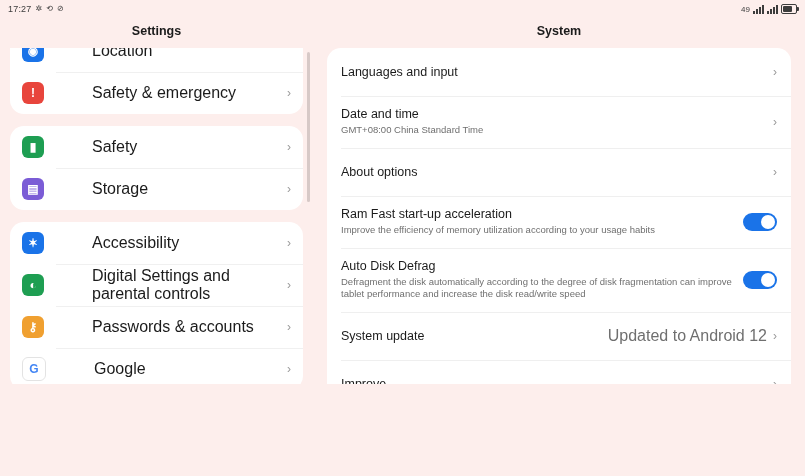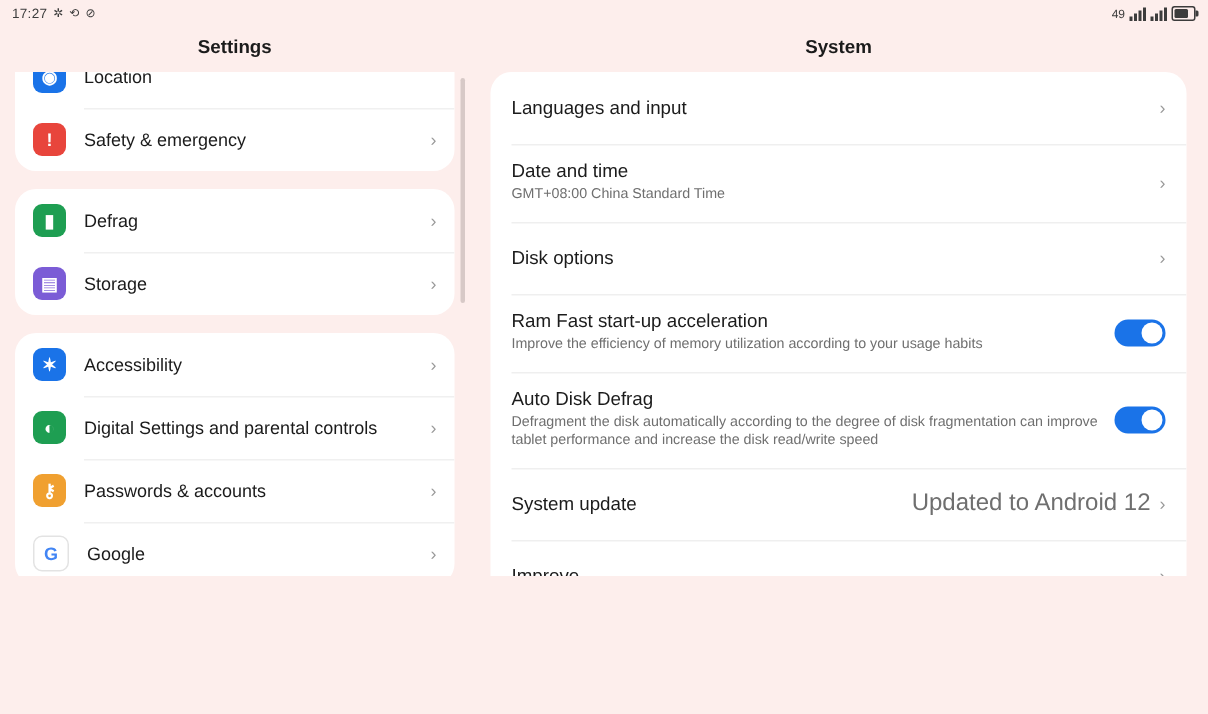--- a/index.html
+++ b/index.html
@@ -152,23 +152,24 @@
     flex: 0 0 auto;
     display: flex;
     align-items: center;
     justify-content: center;
     color: #fff;
     font-size: 12px;
     line-height: 1;
     font-weight: bold;
   }
   .slabel {
-    font-size: 12px;
+    font-size: 16px;
     color: #1b1b1b;
     flex: 1;
+    margin-left: 36px;
   }
   .chev {
     color: #9a9a9a;
     font-size: 12px;
     margin-left: 6px;
   }
 
   
   .lscroll {
     position: absolute;
@@ -288,21 +289,21 @@
           <div class="srow">
             <span class="ico" style="background:#e8453c">!</span>
             <span class="slabel">Safety &amp; emergency</span>
             <span class="chev">›</span>
           </div>
         </div>
 
         <div class="card">
           <div class="srow">
             <span class="ico" style="background:#1e9e52">▮</span>
-            <span class="slabel">Defrag</span>
+            <span class="slabel">Safety</span>
             <span class="chev">›</span>
           </div>
           <div class="srow">
             <span class="ico" style="background:#7b5cd6">▤</span>
             <span class="slabel">Storage</span>
             <span class="chev">›</span>
           </div>
         </div>
 
         <div class="card">
@@ -362,21 +363,21 @@
         <div class="sysrow">
           <div class="sys-text">
             <div class="sys-title">Date and time</div>
             <div class="sys-sub">GMT+08:00 China Standard Time</div>
           </div>
           <span class="chev">›</span>
         </div>
 
         <div class="sysrow">
           <div class="sys-text">
-            <div class="sys-title">Disk options</div>
+            <div class="sys-title">About options</div>
           </div>
           <span class="chev">›</span>
         </div>
 
         <div class="sysrow">
           <div class="sys-text">
             <div class="sys-title">Ram Fast start-up acceleration</div>
             <div class="sys-sub">Improve the efficiency of memory utilization according to your usage habits</div>
           </div>
           <span class="toggle">

